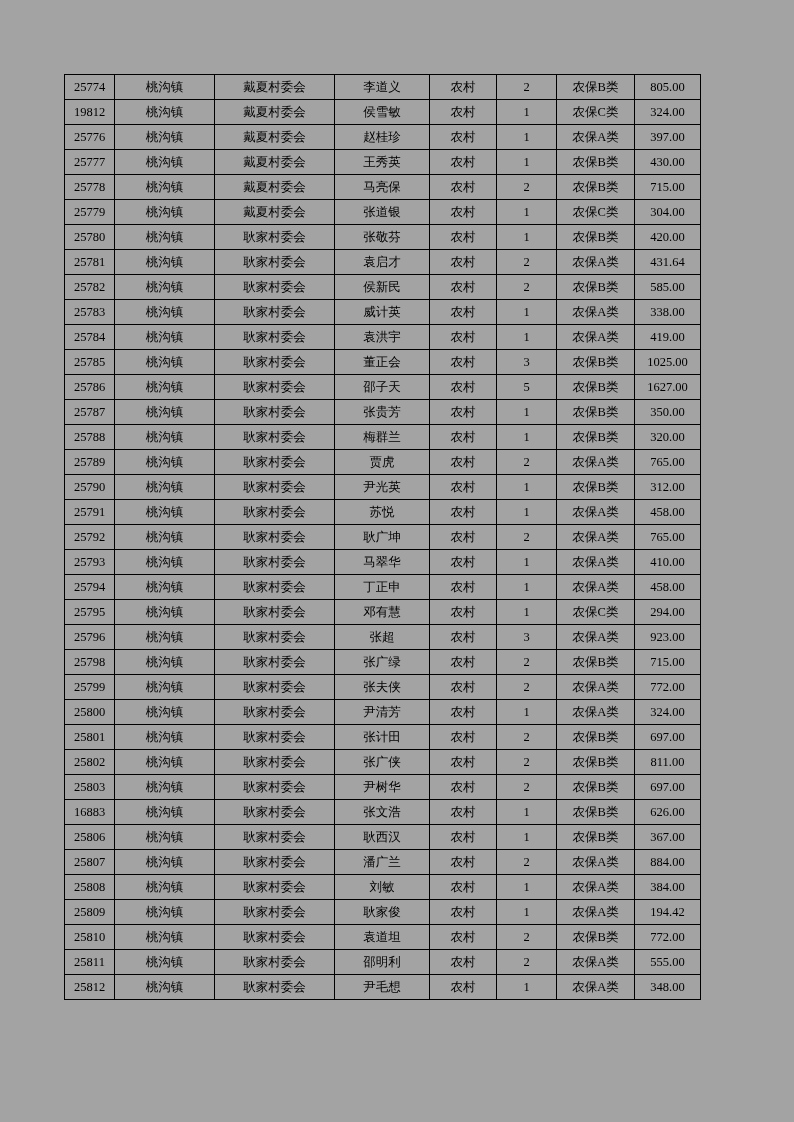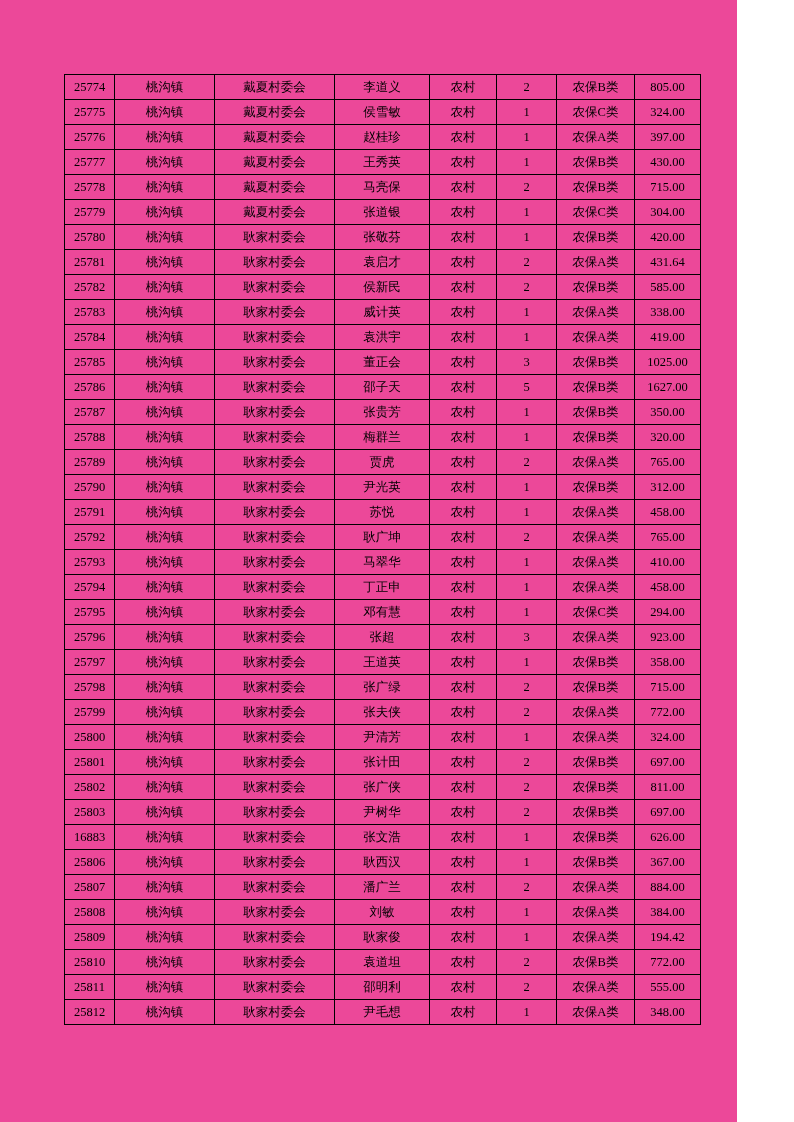--- a/index.html
+++ b/index.html
@@ -2,23 +2,23 @@
 <html><head>
 <meta charset="utf-8">
 <style>
   html, body {
     margin: 0;
     padding: 0;
     background: #ffffff;
   }
   .page {
     position: relative;
-    width: 737px;
+    width: 794px;
     height: 1122px;
-    background: #ec4899;
+    background: #a3a3a3;
     overflow: hidden;
     font-family: "Liberation Serif", "DejaVu Serif", serif;
     color: #000000;
   }
   table.data-table {
     position: absolute;
     left: 64px;
     top: 74px;
     border-collapse: collapse;
     table-layout: fixed;
@@ -66,21 +66,21 @@
           <td class="col-id">25774</td>
           <td class="col-town">桃沟镇</td>
           <td class="col-village">戴夏村委会</td>
           <td class="col-name">李道义</td>
           <td class="col-type">农村</td>
           <td class="col-count">2</td>
           <td class="col-category">农保B类</td>
           <td class="col-amount">805.00</td>
         </tr>
         <tr>
-          <td class="col-id">25775</td>
+          <td class="col-id">19812</td>
           <td class="col-town">桃沟镇</td>
           <td class="col-village">戴夏村委会</td>
           <td class="col-name">侯雪敏</td>
           <td class="col-type">农村</td>
           <td class="col-count">1</td>
           <td class="col-category">农保C类</td>
           <td class="col-amount">324.00</td>
         </tr>
         <tr>
           <td class="col-id">25776</td>
@@ -284,30 +284,20 @@
         </tr>
         <tr>
           <td class="col-id">25796</td>
           <td class="col-town">桃沟镇</td>
           <td class="col-village">耿家村委会</td>
           <td class="col-name">张超</td>
           <td class="col-type">农村</td>
           <td class="col-count">3</td>
           <td class="col-category">农保A类</td>
           <td class="col-amount">923.00</td>
-        </tr>
-        <tr>
-          <td class="col-id">25797</td>
-          <td class="col-town">桃沟镇</td>
-          <td class="col-village">耿家村委会</td>
-          <td class="col-name">王道英</td>
-          <td class="col-type">农村</td>
-          <td class="col-count">1</td>
-          <td class="col-category">农保B类</td>
-          <td class="col-amount">358.00</td>
         </tr>
         <tr>
           <td class="col-id">25798</td>
           <td class="col-town">桃沟镇</td>
           <td class="col-village">耿家村委会</td>
           <td class="col-name">张广绿</td>
           <td class="col-type">农村</td>
           <td class="col-count">2</td>
           <td class="col-category">农保B类</td>
           <td class="col-amount">715.00</td>

